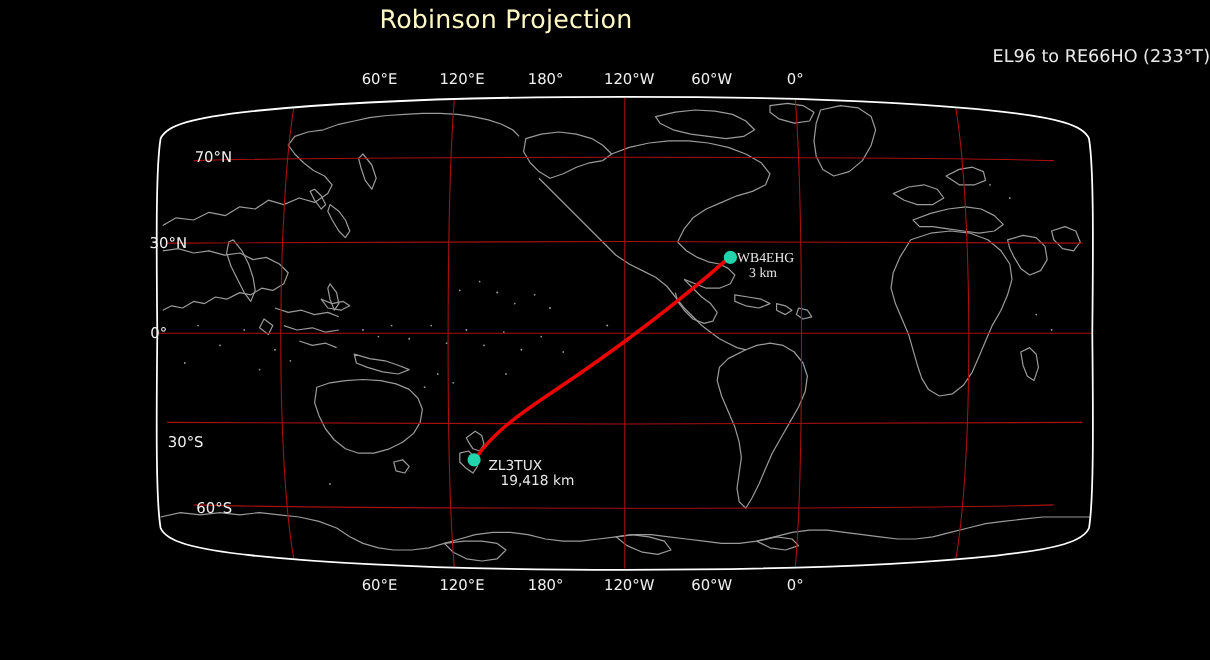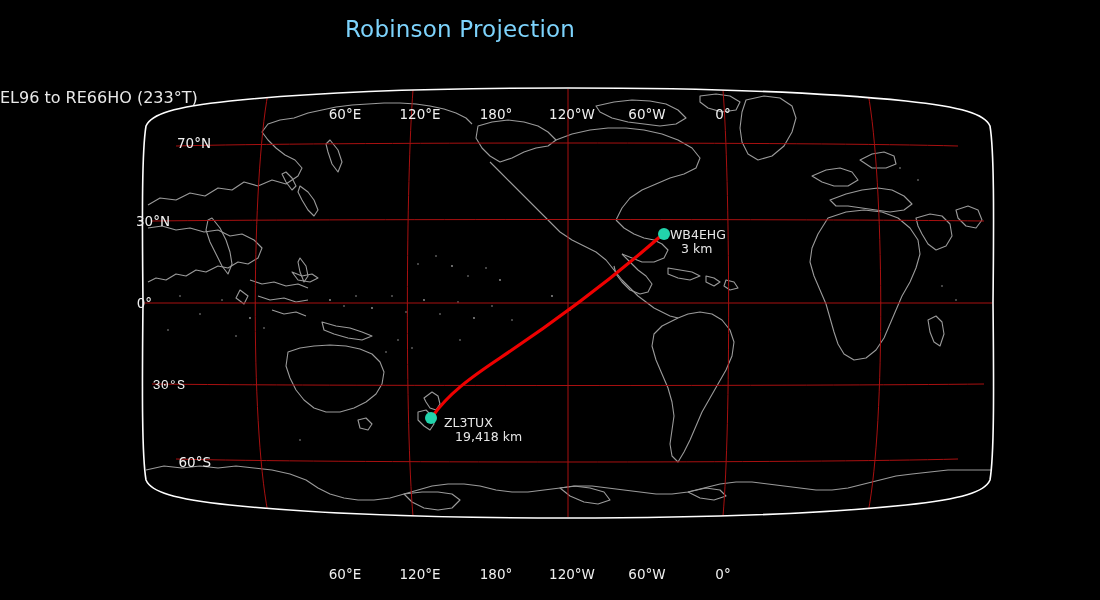--- a/index.html
+++ b/index.html
@@ -1,35 +1,35 @@
 <!DOCTYPE html>
 <html><head>
 <meta charset="utf-8">
 <style>
   html,body{margin:0;padding:0;background:#000;}
   body{width:1100px;height:600px;overflow:hidden;
        font-family:"DejaVu Sans","Liberation Sans",sans-serif;}
   #root{position:relative;width:1100px;height:600px;background:#000;}
 
   .title{
-    position:absolute;left:0;top:16px;width:920px;text-align:center;
-    color:#7dd3fc;font-size:23px;font-weight:400;letter-spacing:.2px;
+    position:absolute;left:0;top:5px;width:920px;text-align:center;
+    color:#fef9c3;font-size:23px;font-weight:400;letter-spacing:.2px;
   }
   .subtitle{
-    position:absolute;left:0;top:41px;width:1100px;text-align:left;
-    color:#e9e9e9;font-size:16px;font-weight:400;margin-top:47px;
+    position:absolute;left:0;top:41px;width:1100px;text-align:right;
+    color:#e9e9e9;font-size:16px;font-weight:400;
   }
 
   .maparea{position:absolute;left:0;top:0;width:1100px;height:600px;}
   svg.mapsvg{position:absolute;left:0;top:0;width:1100px;height:600px;display:block;}
 
   .lonlab,.latlab{
     position:absolute;color:#f0f0f0;font-size:13.5px;white-space:nowrap;
   }
-  .lonlab{transform:translateX(-50%);margin-top:42px;}
+  .lonlab{transform:translateX(-50%);}
   .latlab{transform:translate(-100%,-50%);}
 
   .marker{
     position:absolute;width:12px;height:12px;border-radius:50%;
     background:#22d3ab;transform:translate(-50%,-50%);
   }
   .mklabel{
     position:absolute;color:#e6e6e6;font-size:12.5px;white-space:nowrap;
     line-height:13.5px;
   }
@@ -248,25 +248,25 @@
     <div class="lonlab" style="left:345px;top:524px;">60°E</div>
     <div class="lonlab" style="left:420px;top:524px;">120°E</div>
     <div class="lonlab" style="left:496px;top:524px;">180°</div>
     <div class="lonlab" style="left:572px;top:524px;">120°W</div>
     <div class="lonlab" style="left:647px;top:524px;">60°W</div>
     <div class="lonlab" style="left:723px;top:524px;">0°</div>
 
     <div class="latlab" style="left:211px;top:143px;">70°N</div>
     <div class="latlab" style="left:170px;top:221px;text-align:center;">30°N</div>
     <div class="latlab" style="left:152px;top:303px;">0°</div>
-    <div class="latlab" style="left:185px;top:385px;font-family:Liberation Mono, monospace;">30°S</div>
+    <div class="latlab" style="left:185px;top:402px;">30°S</div>
     <div class="latlab" style="left:211px;top:462px;text-align:center;">60°S</div>
 
     <div class="marker" style="left:664px;top:234px;"></div>
-    <div class="mklabel" style="left:670px;top:228px;">
+    <div class="mklabel" style="left:670px;top:228px;font-family:Liberation Serif, serif;">
       <span>WB4EHG</span>
       <span class="d">3 km</span>
     </div>
 
     <div class="marker" style="left:431px;top:418px;"></div>
     <div class="mklabel" style="left:444px;top:416px;">
       <span>ZL3TUX</span>
       <span class="d">19,418 km</span>
     </div>
   </div>

